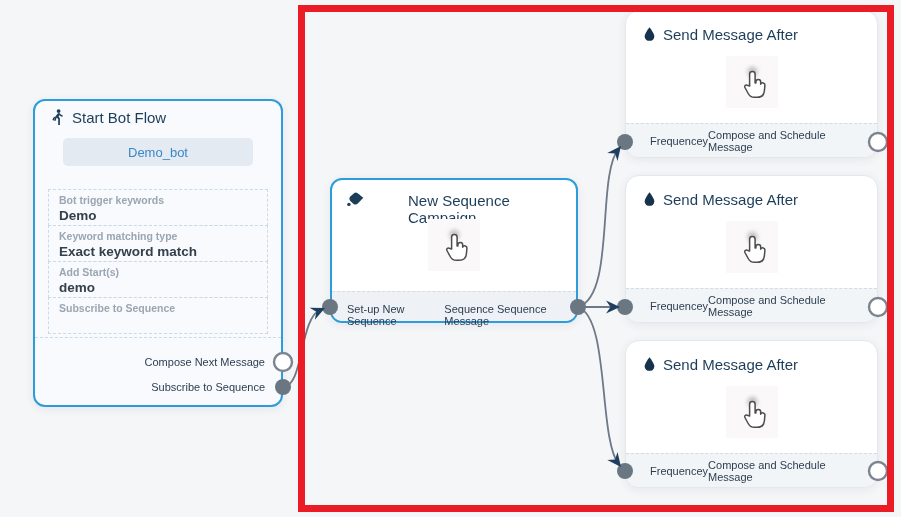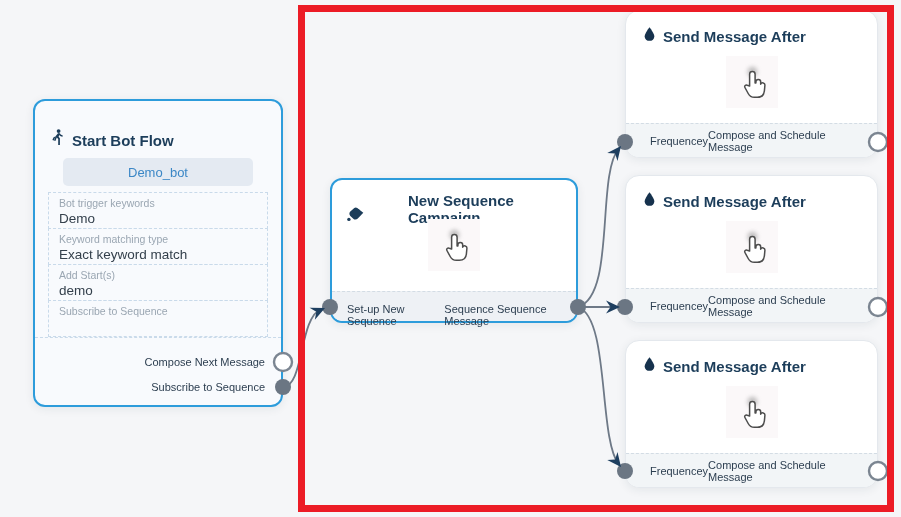--- a/index.html
+++ b/index.html
@@ -4,30 +4,30 @@
 <style>
   * { margin:0; padding:0; box-sizing:border-box; }
   html,body { width:901px; height:517px; }
   body { font-family:"Liberation Sans", sans-serif; background:#f5f6f8; overflow:hidden; }
   .canvas { position:relative; width:901px; height:517px; background:#f5f6f8; }
 
   
   .node { position:absolute; border-radius:12px; box-shadow:0 2px 10px rgba(30,50,70,.08); }
   .node-blue { border:2px solid #2d9cdb; background:#fbfdfe; }
   .node-plain { border:1px solid #e4e8ed; background:#ffffff; border-radius:14px; }
-  .node-title { display:flex; align-items:flex-end; gap:7px; font-size:15px; font-weight:bold; color:#1c3d5a; }
+  .node-title { display:flex; align-items:flex-start; gap:7px; font-size:15px; font-weight:normal; color:#1c3d5a; }
   .node-title svg { flex:0 0 auto; }
 
   
   .start-node { left:33px; top:99px; width:250px; height:308px; background:#f8fafd; }
-  .start-node .node-title { padding:28px 15px 9px 15px; }
+  .start-node .node-title { padding:8px 15px 9px 15px; }
   .bot-btn { margin:0 28px; height:28px; border-radius:5px; background:#e4eaf2;
              color:#3b87c6; font-size:13px; display:flex; align-items:center; justify-content:center;
              cursor:pointer; }
-  .fields { margin:7px 13px 0 13px; }
+  .fields { margin:24px 13px 0 13px;font-weight:bold; }
   .field { border:1px dashed #c9daea; padding:3px 10px 4px 10px; height:37px; margin-top:-1px; background:transparent; }
   .field-label { font-size:10.5px; color:#9aa6b2; line-height:14px; }
   .field-value { font-size:13.5px; color:#34404c; line-height:17px; }
   .start-sep { position:absolute; left:0; right:0; top:236px; border-top:1px dashed #c9daea; }
   .out-row { position:absolute; right:16px; height:16px; font-size:11px; color:#2c3e50; text-align:right; }
   .out-row-1 { top:255px; } .out-row-2 { top:280px; }
 
   
   .campaign-node { left:330px; top:178px; width:248px; height:145px; background:#ffffff; }
   .campaign-node .node-title { padding:12px 15px 6px 15px;gap:43px; }

